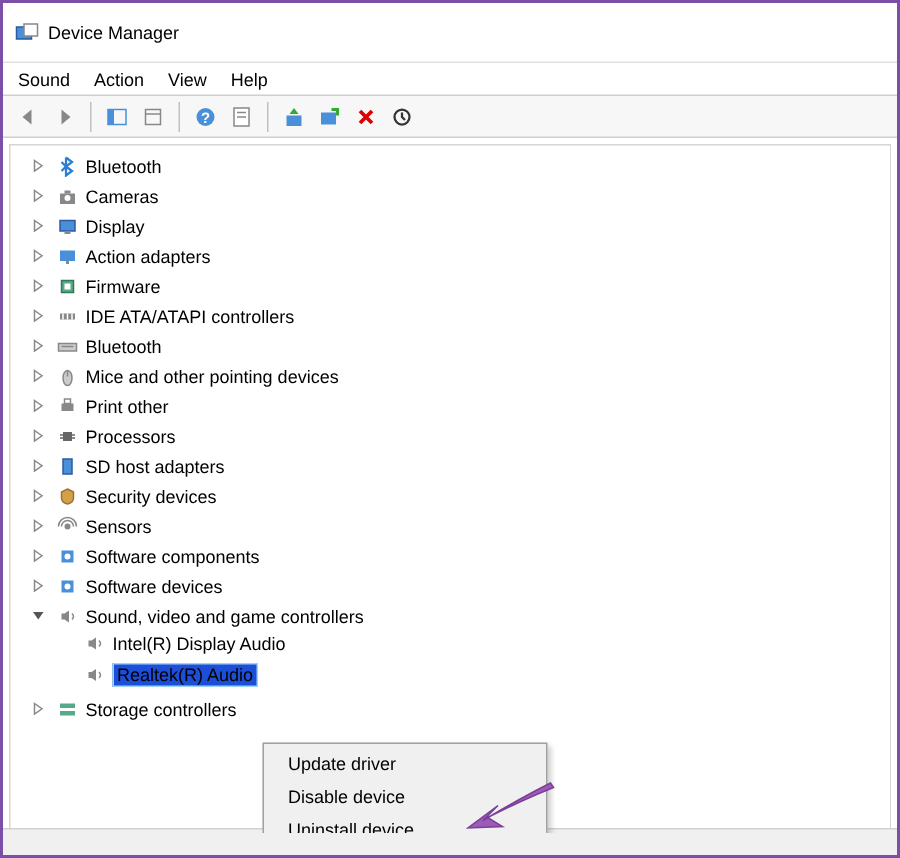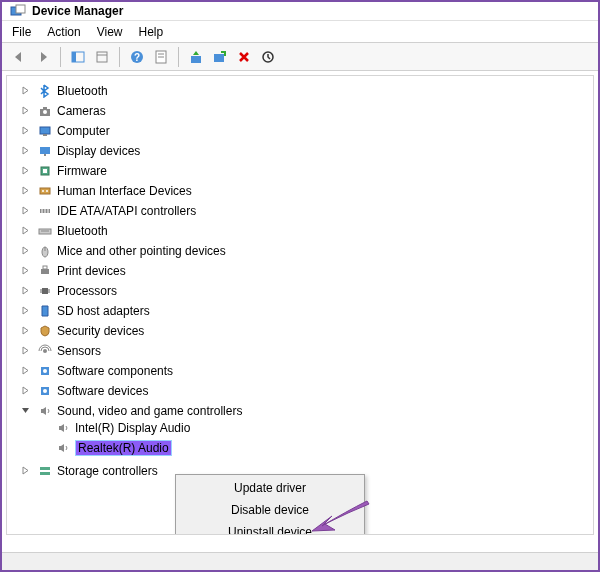--- a/index.html
+++ b/index.html
@@ -1,52 +1,52 @@
 <!DOCTYPE html>
 <html><head>
 <meta charset="utf-8">
 <style>
 * { box-sizing: border-box; margin: 0; padding: 0; font-family: "Segoe UI", Tahoma, sans-serif; }
 body { background: #fff; width: 600px; height: 572px; overflow: hidden; border: 2px solid #7B4FA8; }
-.titlebar { height: 19px; display: flex; align-items: center; padding: 0 8px; background: #fff; border-bottom: 1px solid #e0e0e0; font-weight: bold; }
+.titlebar { height: 40px; display: flex; align-items: center; padding: 0 8px; background: #fff; border-bottom: 1px solid #e0e0e0; }
 .titlebar .app-icon { width: 16px; height: 16px; margin-right: 6px; display: inline-flex; align-items: center; justify-content: center; }
 .titlebar .title { font-size: 12px; color: #000; }
 .menubar { height: 22px; display: flex; align-items: center; gap: 16px; padding: 0 10px; font-size: 12px; color: #000; border-bottom: 1px solid #d0d0d0; }
 .menubar span { cursor: default; }
 .toolbar { height: 28px; display: flex; align-items: center; gap: 2px; padding: 0 6px; background: #f7f7f7; border-bottom: 1px solid #d0d0d0; }
 .toolbar .btn { width: 22px; height: 22px; display: inline-flex; align-items: center; justify-content: center; border: 1px solid transparent; }
 .toolbar .sep { width: 1px; height: 20px; background: #c0c0c0; margin: 0 4px; }
 .tree-container { height: 460px; overflow: auto; background: #fff; padding: 4px 0 4px 4px; border: 1px solid #d5d5d5; margin: 4px; position: relative; }
 .tree ul { list-style: none; padding-left: 18px; }
 .tree > ul { padding-left: 8px; }
 .tree li { position: relative; padding: 1px 0; white-space: nowrap; }
 .node { display: inline-flex; align-items: center; gap: 4px; font-size: 12px; color: #000; height: 16px; }
 .expander { width: 12px; height: 12px; display: inline-flex; align-items: center; justify-content: center; color: #555; font-size: 10px; margin-right: 2px; }
 .icon { width: 16px; height: 16px; display: inline-flex; align-items: center; justify-content: center; }
-.selected { background: #8b5cf6; border: 1px solid #99d1ff; padding: 0 2px; }
-.context-menu { position: absolute; background: #f0f0f0; border: 1px solid #a0a0a0; box-shadow: 2px 2px 4px rgba(0,0,0,.2); font-size: 12px; min-width: 190px; padding: 2px; z-index: 10; text-align: center; }
+.selected { background: #1d4ed8; border: 1px solid #99d1ff; padding: 0 2px; }
+.context-menu { position: absolute; background: #f0f0f0; border: 1px solid #a0a0a0; box-shadow: 2px 2px 4px rgba(0,0,0,.2); font-size: 12px; min-width: 190px; padding: 2px; z-index: 10; }
 .context-menu .item { padding: 4px 14px; color: #000; cursor: default; }
 .arrow-callout { position: absolute; z-index: 15; }
 .status-bar { position: absolute; bottom: 2px; left: 2px; right: 2px; height: 18px; background: #f0f0f0; border-top: 1px solid #d0d0d0; }
 </style>
 </head>
 <body>
 
 <div class="titlebar">
   <span class="app-icon">
     <svg width="16" height="16" viewBox="0 0 16 16">
         <rect x="1" y="4" width="10" height="8" fill="#4a90d9" stroke="#2c5aa0"></rect>
         <rect x="6" y="2" width="9" height="8" fill="#fff" stroke="#888"></rect>
       </svg>
   </span>
   <span class="title">Device Manager</span>
 </div>
 
 <div class="menubar">
-  <span>File</span>
+  <span>Sound</span>
   <span>Action</span>
   <span>View</span>
   <span>Help</span>
 </div>
 
 <div class="toolbar">
   <span class="btn">
       <svg width="14" height="14" viewBox="0 0 14 14">
         <path d="M9 2 L3 7 L9 12" fill="#888"></path>
       </svg>
@@ -145,64 +145,49 @@
               <svg width="9" height="9" viewBox="0 0 9 9">
                 <path d="M2 1 L7 4.5 L2 8 Z" fill="none" stroke="#888"></path>
               </svg>
             </span>
             <span class="icon">
               <svg width="14" height="14" viewBox="0 0 14 14">
                 <rect x="2" y="3" width="10" height="7" fill="#4a90d9" stroke="#2c5aa0"></rect>
                 <rect x="5" y="10" width="4" height="2" fill="#888"></rect>
               </svg>
             </span>
-            <span>Computer</span>
+            <span>Display</span>
           </span></li>
         <li><span class="node">
             <span class="expander">
               <svg width="9" height="9" viewBox="0 0 9 9">
                 <path d="M2 1 L7 4.5 L2 8 Z" fill="none" stroke="#888"></path>
               </svg>
             </span>
             <span class="icon">
               <svg width="14" height="14" viewBox="0 0 14 14">
                 <rect x="2" y="3" width="10" height="7" fill="#4a90d9"></rect>
                 <rect x="6" y="10" width="2" height="2" fill="#888"></rect>
               </svg>
             </span>
-            <span>Display devices</span>
+            <span>Action adapters</span>
           </span></li>
         <li><span class="node">
             <span class="expander">
               <svg width="9" height="9" viewBox="0 0 9 9">
                 <path d="M2 1 L7 4.5 L2 8 Z" fill="none" stroke="#888"></path>
               </svg>
             </span>
             <span class="icon">
               <svg width="14" height="14" viewBox="0 0 14 14">
                 <rect x="3" y="3" width="8" height="8" fill="#5a8" stroke="#375"></rect>
                 <rect x="5" y="5" width="4" height="4" fill="#fff"></rect>
               </svg>
             </span>
             <span>Firmware</span>
-          </span></li>
-        <li><span class="node">
-            <span class="expander">
-              <svg width="9" height="9" viewBox="0 0 9 9">
-                <path d="M2 1 L7 4.5 L2 8 Z" fill="none" stroke="#888"></path>
-              </svg>
-            </span>
-            <span class="icon">
-              <svg width="14" height="14" viewBox="0 0 14 14">
-                <rect x="2" y="4" width="10" height="6" fill="#d4a04a" stroke="#a07030"></rect>
-                <circle cx="5" cy="7" r="1" fill="#fff"></circle>
-                <circle cx="9" cy="7" r="1" fill="#fff"></circle>
-              </svg>
-            </span>
-            <span>Human Interface Devices</span>
           </span></li>
         <li><span class="node">
             <span class="expander">
               <svg width="9" height="9" viewBox="0 0 9 9">
                 <path d="M2 1 L7 4.5 L2 8 Z" fill="none" stroke="#888"></path>
               </svg>
             </span>
             <span class="icon">
               <svg width="14" height="14" viewBox="0 0 14 14">
                 <rect x="2" y="5" width="10" height="4" fill="#888"></rect>
@@ -246,21 +231,21 @@
               <svg width="9" height="9" viewBox="0 0 9 9">
                 <path d="M2 1 L7 4.5 L2 8 Z" fill="none" stroke="#888"></path>
               </svg>
             </span>
             <span class="icon">
               <svg width="14" height="14" viewBox="0 0 14 14">
                 <rect x="3" y="5" width="8" height="5" fill="#888"></rect>
                 <rect x="5" y="2" width="4" height="3" fill="#fff" stroke="#888"></rect>
               </svg>
             </span>
-            <span>Print devices</span>
+            <span>Print other</span>
           </span></li>
         <li><span class="node">
             <span class="expander">
               <svg width="9" height="9" viewBox="0 0 9 9">
                 <path d="M2 1 L7 4.5 L2 8 Z" fill="none" stroke="#888"></path>
               </svg>
             </span>
             <span class="icon">
               <svg width="14" height="14" viewBox="0 0 14 14">
                 <rect x="4" y="4" width="6" height="6" fill="#666"></rect>

